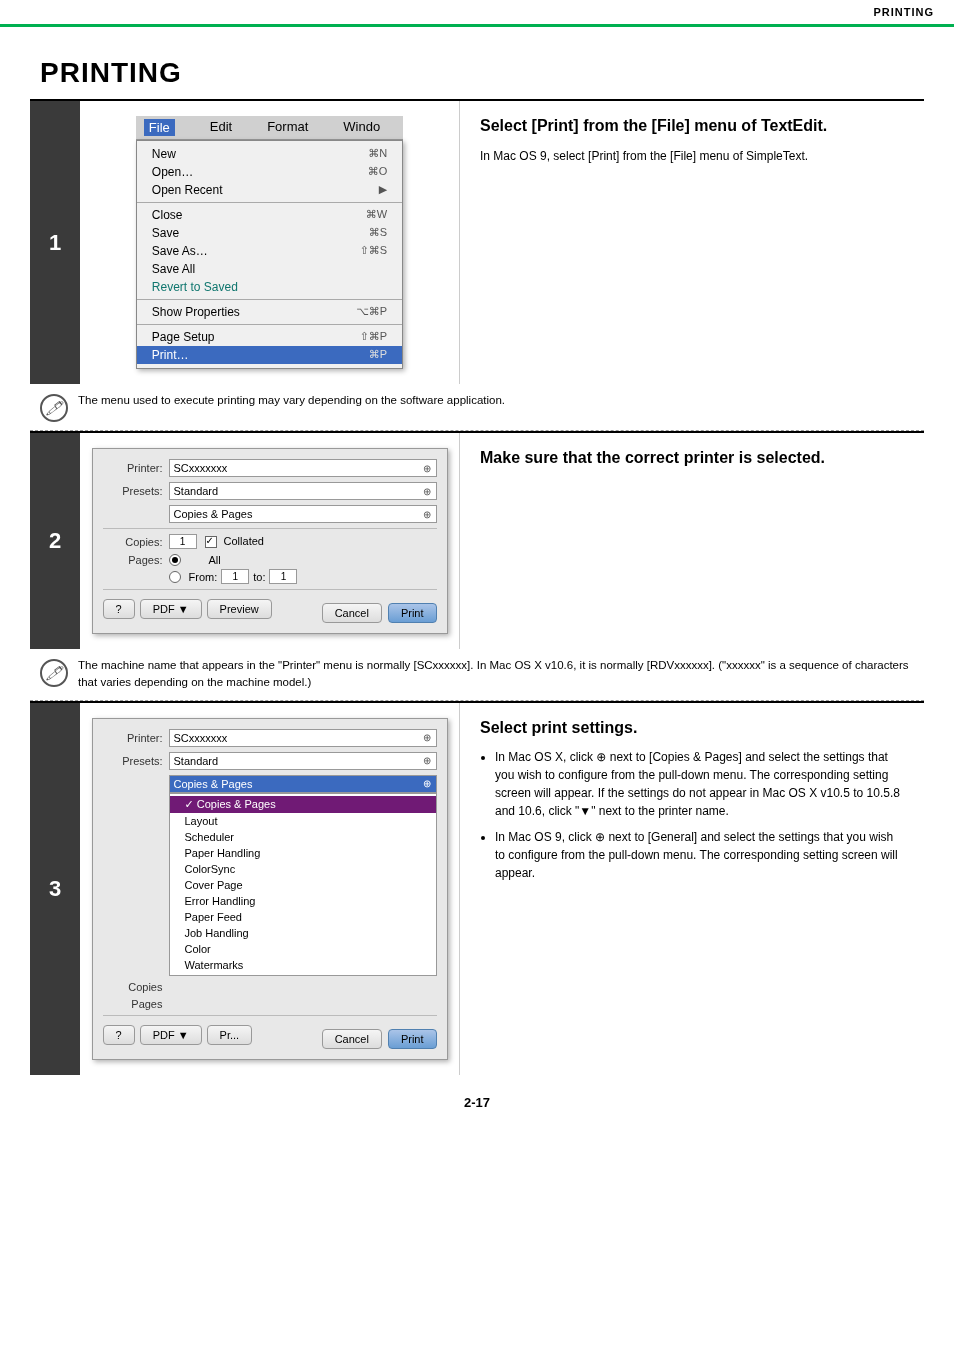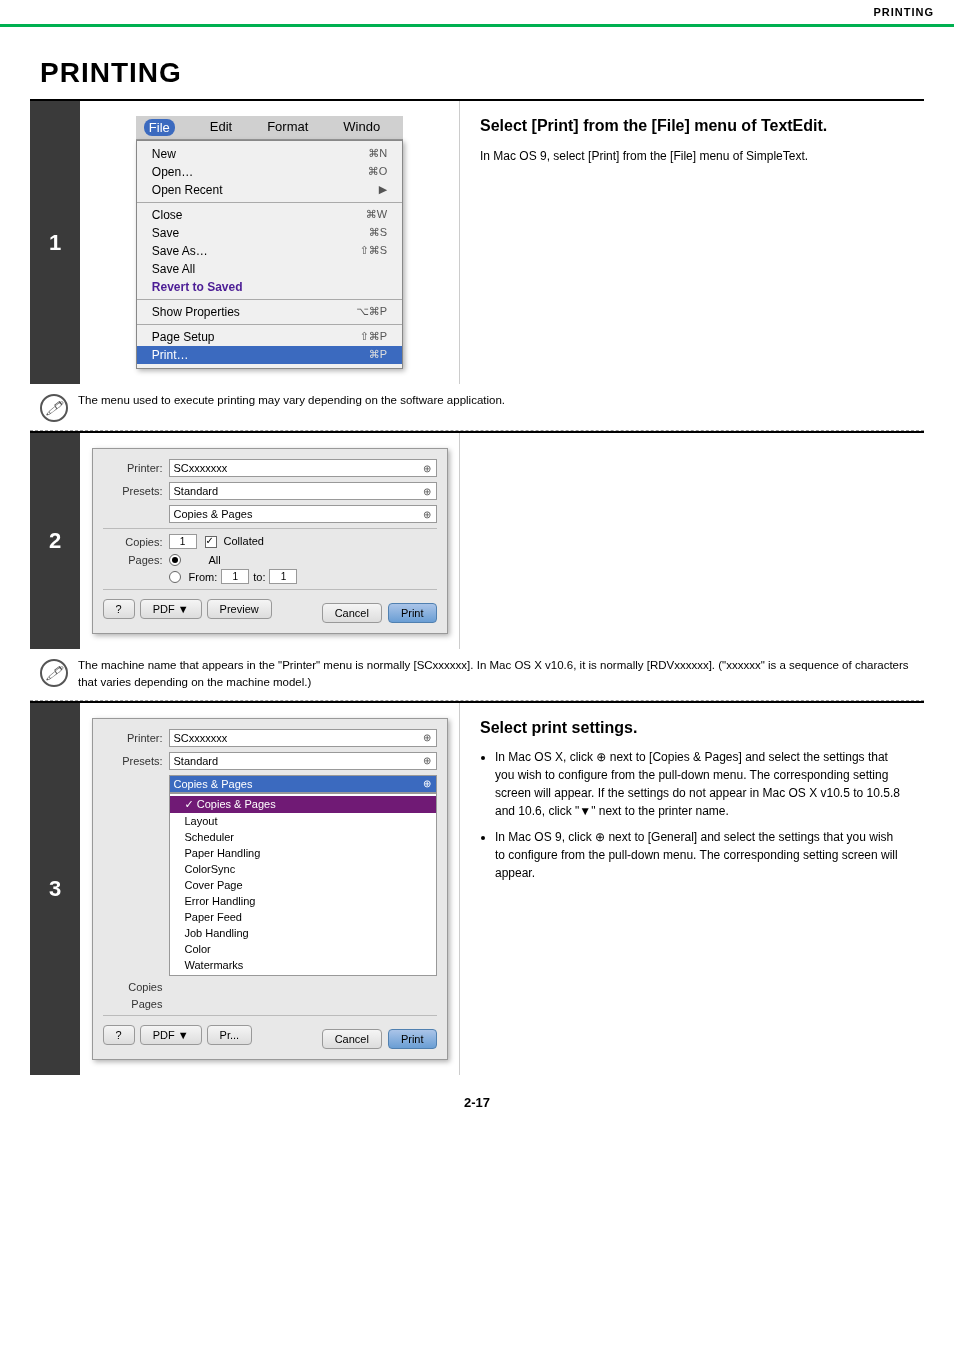--- a/index.html
+++ b/index.html
@@ -159,21 +159,21 @@
     .mac-menu-bar span {
       margin-right: 15px;
       font-size: 13px;
       padding-left: 20px;
     }
 
     .mac-menu-bar span.active {
       background: #3b6abf;
       color: white;
       padding: 1px 5px;
-      border-radius: 8px;
+      border-radius: 0;
     }
 
     .mac-menu-item {
       display: flex;
       justify-content: space-between;
       padding: 2px 15px;
       font-size: 12px;
     }
 
     .mac-menu-item.separator {
@@ -190,22 +190,21 @@
     .mac-menu-item .shortcut {
       color: #555;
       font-size: 11px;
     }
 
     .mac-menu-item.highlighted .shortcut {
       color: #ddd;
     }
 
     .mac-menu-item.disabled {
-      color: #4c1d95;
-      font-weight: bold;
+      color: #0f766e;
     }
 
     
     .print-dialog {
       background: #e8e8e8;
       border: 1px solid #999;
       box-shadow: 2px 2px 5px rgba(0,0,0,0.3);
       font-size: 11px;
       padding: 10px;
       width: 356px;
@@ -519,20 +518,23 @@
               <button class="dialog-btn">?</button>
               <button class="dialog-btn">PDF ▼</button>
               <button class="dialog-btn">Preview</button>
             </div>
             <div class="dialog-buttons">
               <button class="dialog-btn">Cancel</button>
               <button class="dialog-btn default">Print</button>
             </div>
           </div>
         </div>
+      </div>
+      <div class="step-text-col">
+        <h2>Make sure that the correct printer is selected.</h2>
       </div>
     </div>
     <div class="note-row">
       <div class="note-icon">
         <span>🖊</span>
       </div>
       <div class="note-text">The machine name that appears in the "Printer" menu is normally [SCxxxxxx]. In Mac OS X v10.6, it is normally [RDVxxxxxx]. ("xxxxxx" is a sequence of characters that varies depending on the machine model.)</div>
     </div>
   </div>
 

